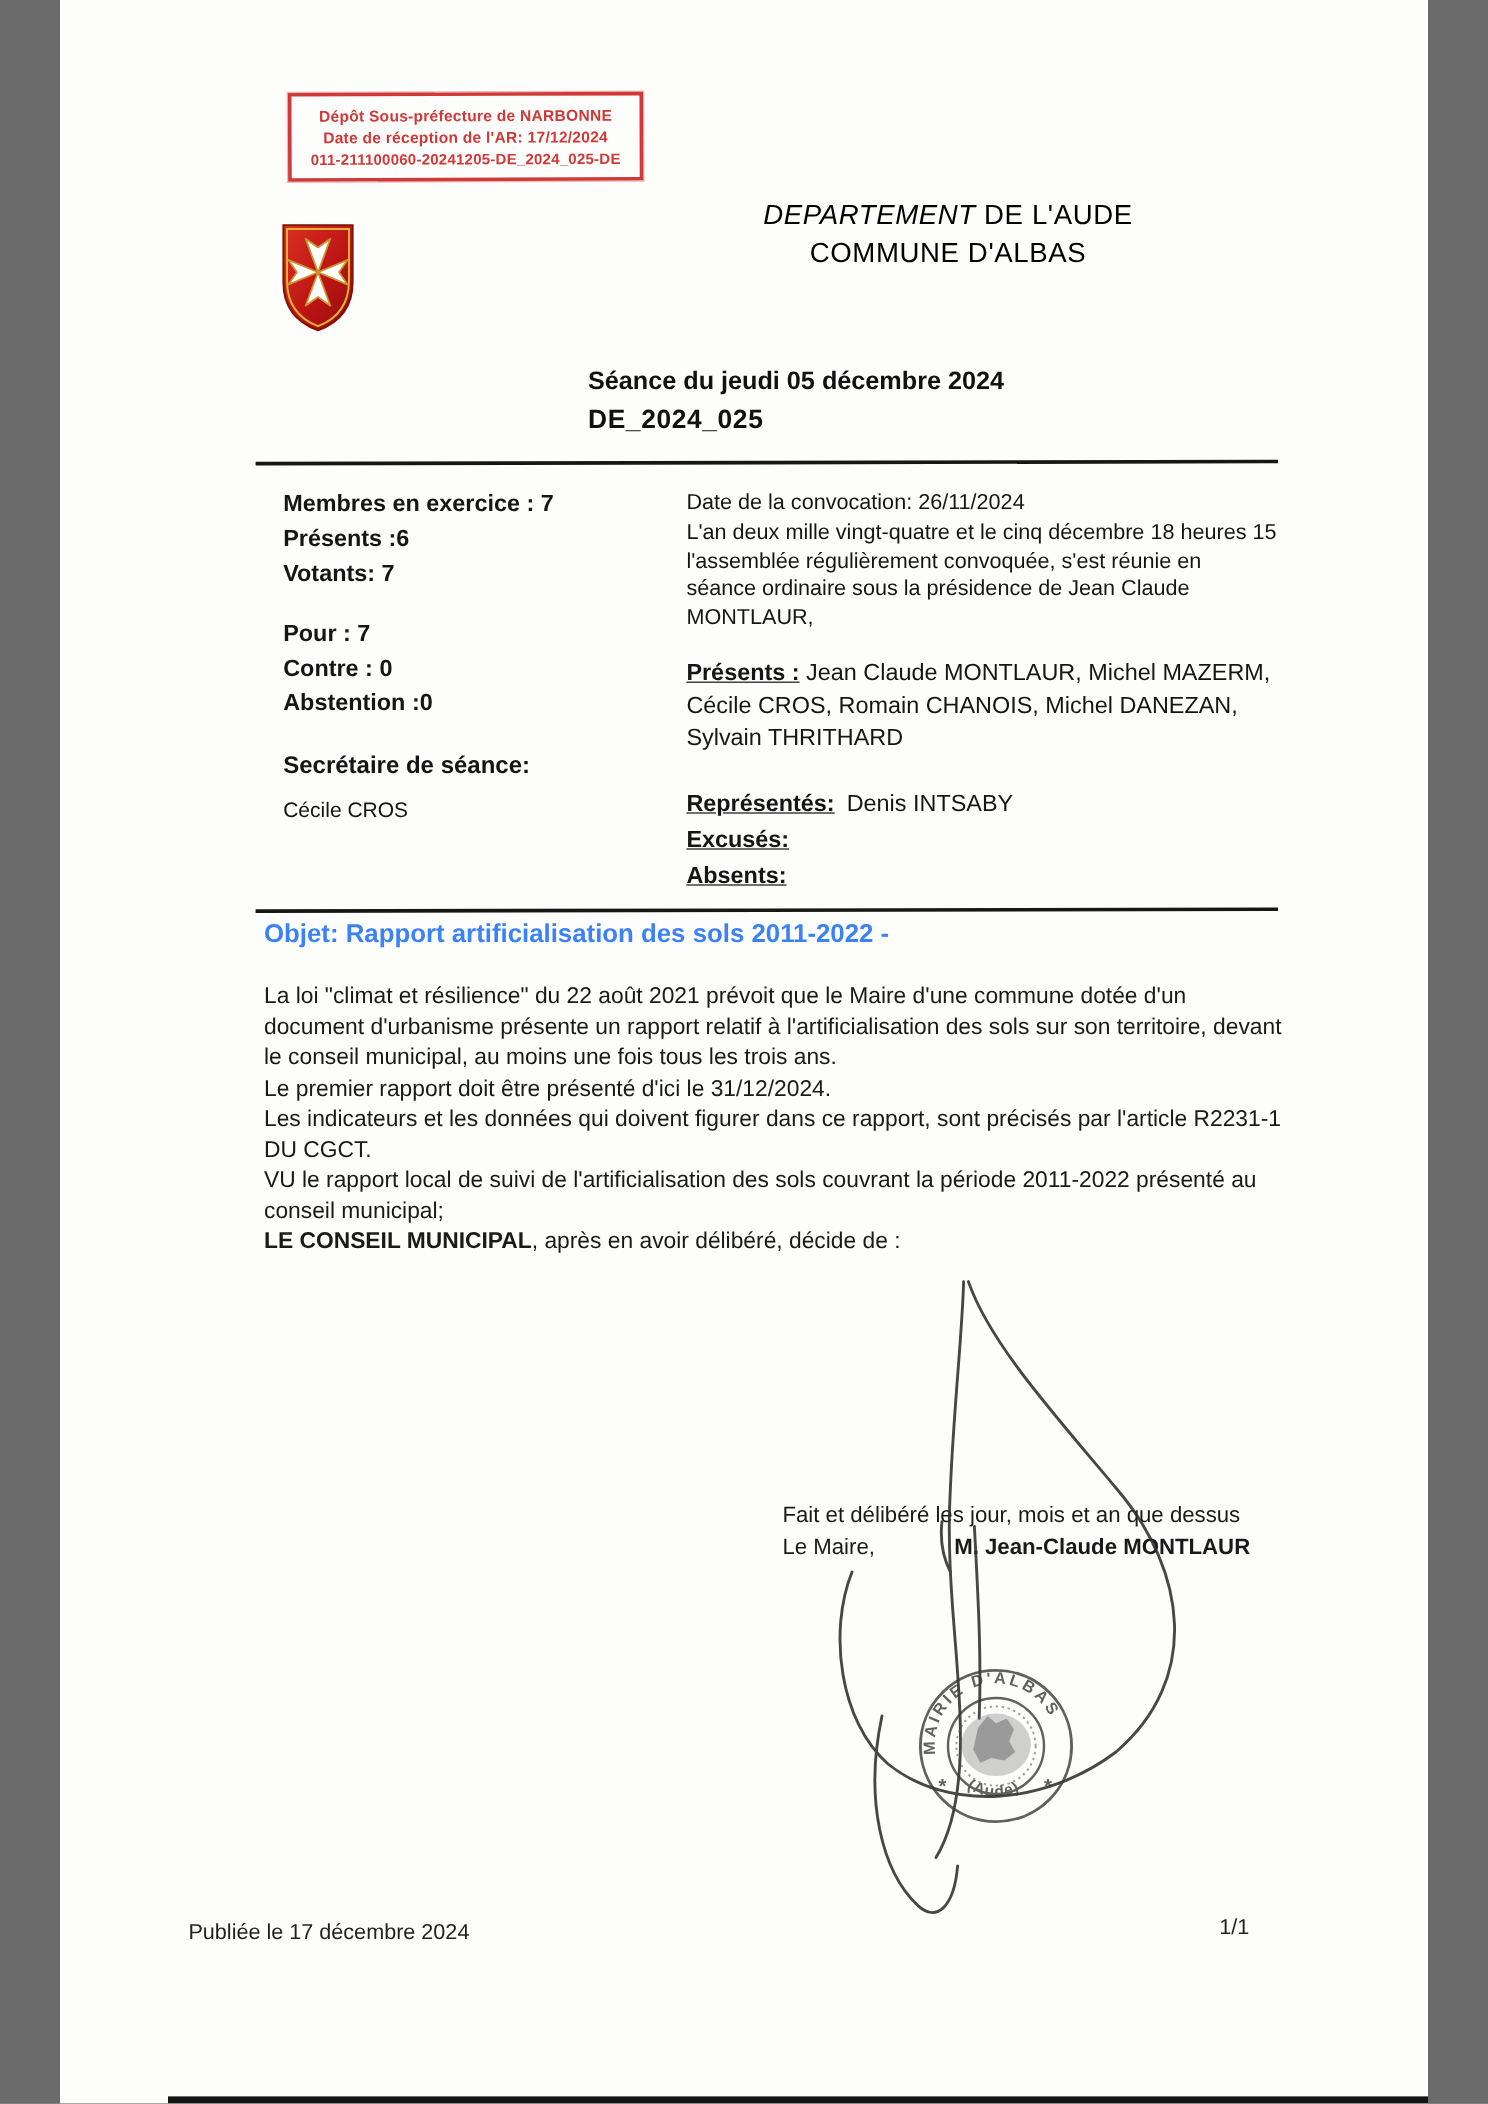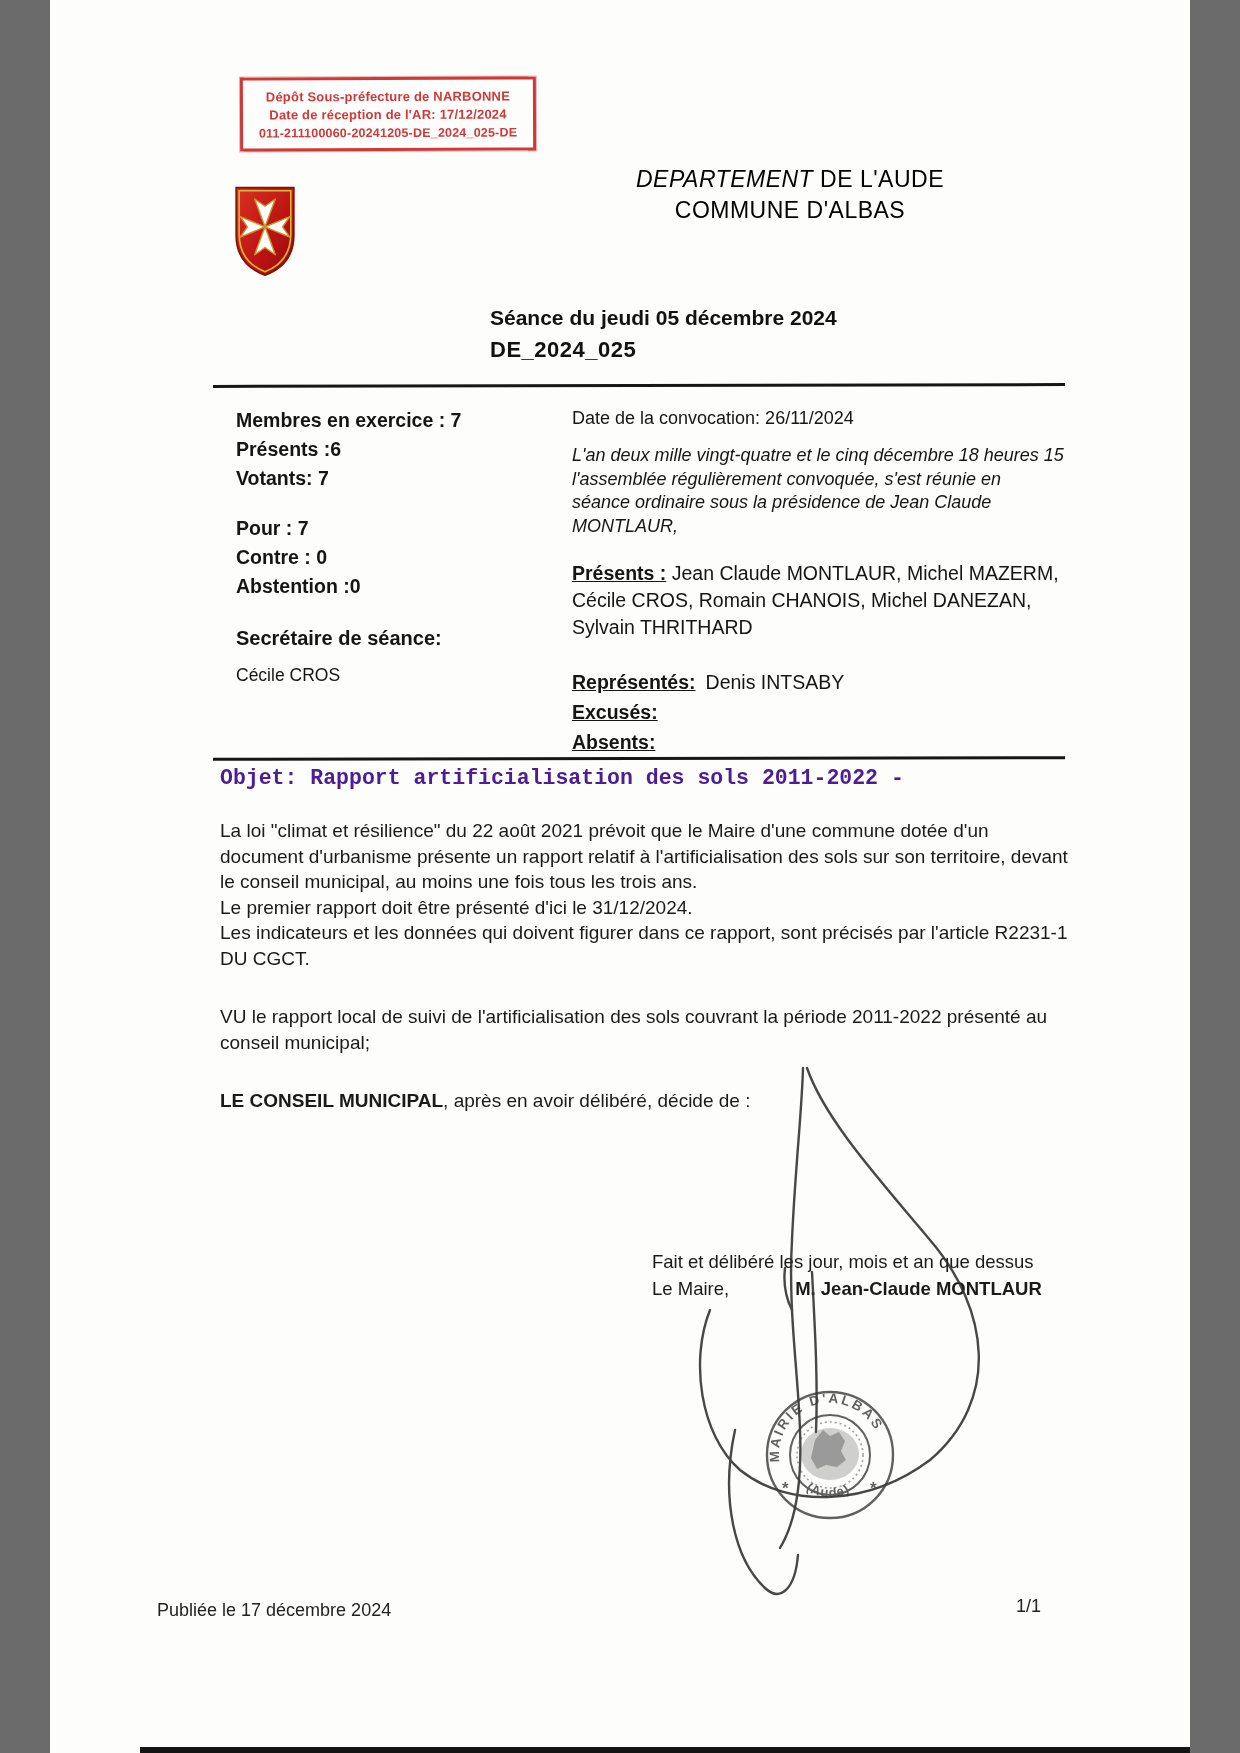--- a/index.html
+++ b/index.html
@@ -30,31 +30,31 @@
   .rule1{left:163px;top:384px;width:852px;transform:rotate(-.12deg);}
   .rule2{left:163px;top:757px;width:852px;transform:rotate(-.1deg);}
   
   .votes{position:absolute;left:186px;top:406px;width:300px;font-weight:bold;
          font-size:19.5px;line-height:29px;color:#151515;}
   .votes .gap{height:21px;}
   .votes .sec{font-size:20px;margin-top:2px;}
   .votes .sec-name{font-weight:normal;font-size:17.5px;margin-top:8px;}
   .conv{position:absolute;left:522px;top:406px;width:492px;color:#151515;}
   .conv .date{font-size:18px;line-height:24px;}
-  .conv .recital{font-style:italic;font-size:18px;line-height:23.5px;margin-top:14px;}
+  .conv .recital{font-size:18px;line-height:23.5px;margin-top:2px;}
   .conv .plist{font-size:19.5px;line-height:27px;margin-top:22px;}
   .lbl{font-weight:bold;text-decoration:underline;}
   .conv .rep{font-size:19.5px;line-height:30px;margin-top:26px;}
   .conv .rep .names{margin-left:10px;}
   .conv .only{font-size:19.5px;line-height:30px;}
   
-  .objet{position:absolute;left:170px;top:766px;font-weight:bold;font-size:21.5px;color:#4c1d95;font-family:Liberation Mono, monospace;}
+  .objet{position:absolute;left:170px;top:766px;font-weight:bold;font-size:21.5px;color:#3b82f6;}
   .bodytxt{position:absolute;left:170px;top:818px;width:850px;font-size:19px;line-height:25.5px;color:#1a1a1a;}
   .bodytxt p{margin:0;}
-  .bodytxt p.sp{margin-top:33px;}
+  .bodytxt p.sp{}
   .bodytxt b{font-weight:bold;}
   
   .done{position:absolute;left:602px;top:1200px;font-size:18.5px;line-height:27px;color:#1a1a1a;margin-top:48px;}
   .done .mayor-name{font-weight:bold;margin-left:66px;}
   .sig{position:absolute;left:560px;top:1050px;width:420px;height:560px;pointer-events:none;}
   
   .foot-l{position:absolute;left:107px;top:1600px;font-size:18px;color:#222;}
   .foot-r{position:absolute;left:966px;top:1596px;font-size:18px;color:#222;}
   .scanbar{position:absolute;left:90px;right:0;bottom:0;height:6px;background:#141414;}
 </style>

